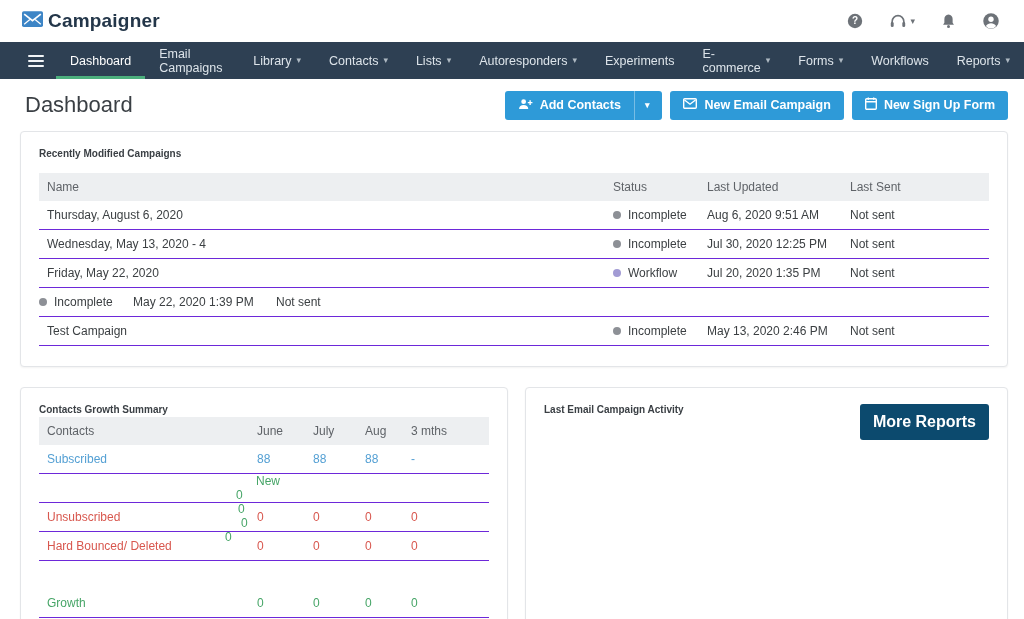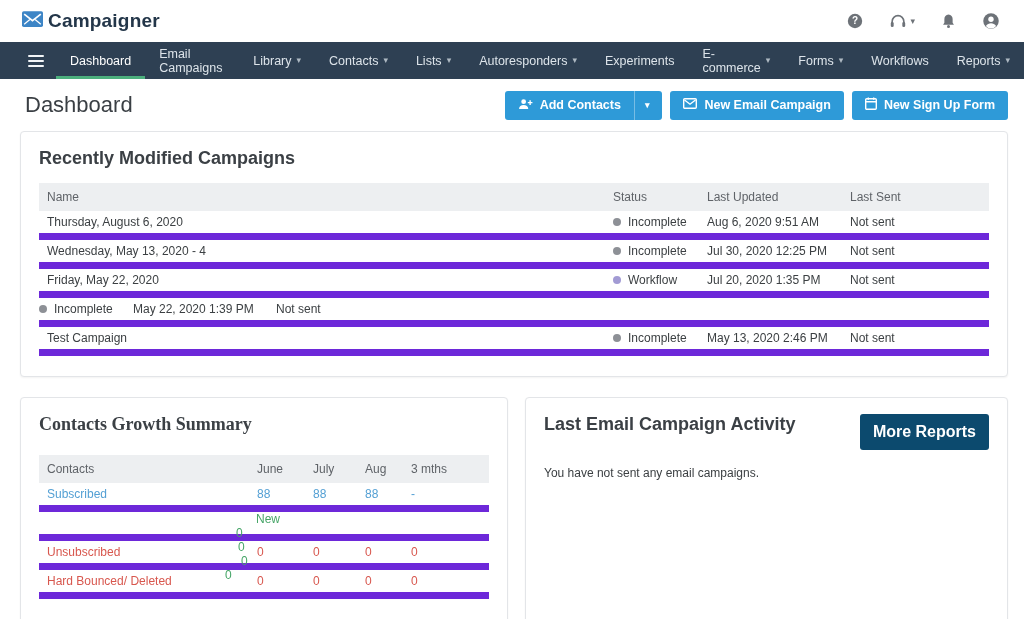--- a/index.html
+++ b/index.html
@@ -36,38 +36,38 @@
             font-size:12.5px; font-weight:bold; border:none; border-radius:3px;
             height:29px; padding:0 13px; cursor:pointer; font-family:inherit; }
   .btn-blue svg { flex:0 0 auto; }
   .split-caret { border-left:1px solid rgba(255,255,255,.35); padding-left:10px; margin-left:6px;
             font-size:9px; align-self:stretch; display:flex; align-items:center; }
 
   
   .content { padding:0 16px 0 20px; }
   .card { background:#fff; border:1px solid #e3e5e8; border-radius:4px;
           box-shadow:0 1px 2px rgba(0,0,0,.05); }
-  .card-title { font-size:18px; font-weight:bold; color:#3b4045; }
+  .card-title { font-size:10px; font-weight:bold; color:#3b4045; }
 
   .card-campaigns { padding:16px 18px 20px; margin-bottom:20px; }
   .card-campaigns .card-title { margin-bottom:14px; }
 
   .t-head { display:flex; align-items:center; height:28px; background:#edeff1;
             font-size:12px; color:#5f6368; }
-  .t-row  { display:flex; align-items:center; height:29px; border-bottom:7px solid #6d28d9;
+  .t-row  { display:flex; align-items:center; height:29px; border-bottom:1px solid #6d28d9;
             font-size:12px; color:#3c4043; }
   .c-name    { flex:1; padding-left:8px; }
   .c-status  { width:94px; display:flex; align-items:center; gap:7px; }
   .c-updated { width:143px; }
   .c-sent    { width:139px; }
   .dot { width:8px; height:8px; border-radius:50%; background:#8d9096; flex:0 0 auto; }
 
   .bottom-row { display:flex; gap:17px; align-items:flex-start; }
   .card-growth { width:488px; padding:16px 18px; height:300px; }
-  .card-growth .card-title { margin-bottom:20px;font-family:Liberation Serif, serif; }
+  .card-growth .card-title { margin-bottom:2px; }
   .g-label { flex:1; padding-left:8px; }
   .g-col   { width:56px; } .g-col2 { width:52px; } .g-col3 { width:46px; } .g-col4 { width:78px; }
 
   .card-activity { flex:1; padding:16px 18px; height:300px; }
   .activity-head { display:flex; align-items:flex-start; justify-content:space-between; }
   .btn-navy { background:#0c4a6e; color:#fff; font-size:16px; font-weight:bold; border:none;
               border-radius:3px; padding:9px 13px; cursor:pointer; font-family:inherit; }
   .activity-msg { margin-top:16px; font-size:12px; color:#3c4043; }
 </style>
 </head>
@@ -307,17 +307,16 @@
         <span class="g-col3">1</span>
         <span class="g-col4">-</span>
       </div>
     </div>
 
     <div class="card card-activity">
       <div class="activity-head">
         <div class="card-title">Last Email Campaign Activity</div>
         <button class="btn-navy">More Reports</button>
       </div>
-      <div class="activity-msg">You have not sent any email campaigns.</div>
     </div>
 
   </div>
 </div>
 
 </body></html>

